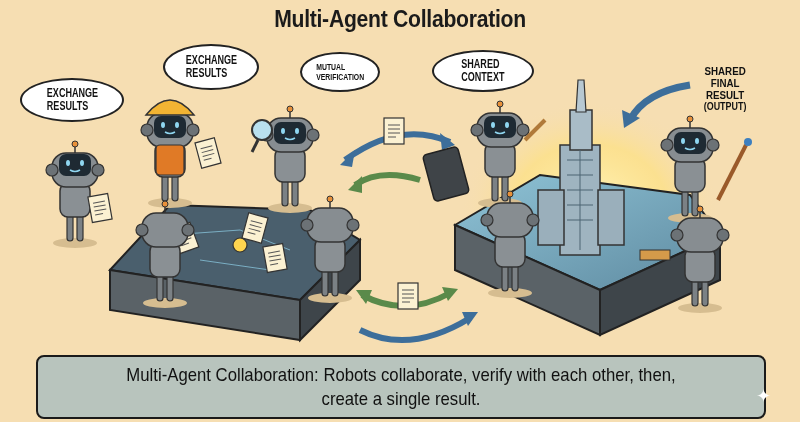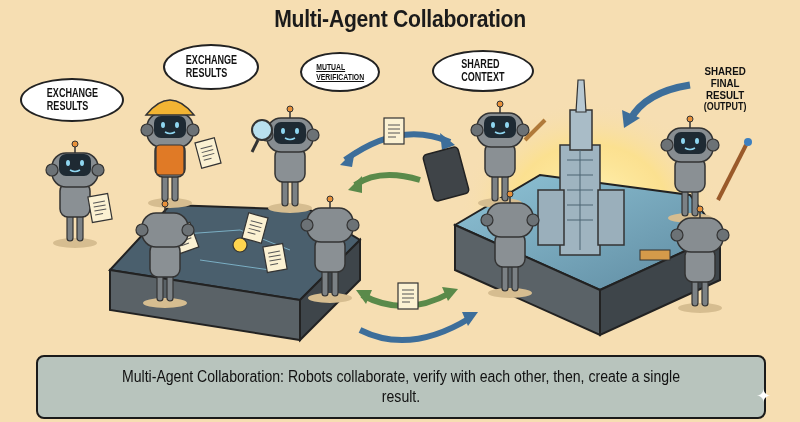--- a/index.html
+++ b/index.html
@@ -24,21 +24,21 @@
   .bubble span { display: block; transform: scaleX(0.85); }
   .label-output {
     position: absolute; left: 700px; top: 65px; text-align: center;
     font-weight: bold; font-size: 11.5px; line-height: 1.05; color: #111;
     transform: scaleX(0.85);
   }
   .caption {
     position: absolute; left: 36px; top: 355px; width: 730px; height: 64px;
     background: #b8c4bd; border: 2px solid #1a1a1a; border-radius: 8px;
     display: flex; align-items: center; justify-content: center;
-    text-align: center; font-size: 16px; color: #111; line-height: 1.25;
+    text-align: center; font-size: 19px; color: #111; line-height: 1.25;
     padding: 0 40px;
   }
   .caption span { transform: scaleX(0.88); display: block; }
   .sparkle {
     position: absolute; left: 756px; top: 389px; width: 14px; height: 14px;
     color: #fff; font-size: 18px; line-height: 14px; text-align: center;
   }
 </style>
 </head>
 <body>
@@ -183,21 +183,21 @@
       <span>EXCHANGE</span>
       <span>RESULTS</span>
     </span>
 </div>
 <div class="bubble" style="left:163px;top:44px;width:96px;height:46px;font-size:12.5px;">
   <span>
       <span>EXCHANGE</span>
       <span>RESULTS</span>
     </span>
 </div>
-<div class="bubble" style="left:300px;top:52px;width:80px;height:40px;font-size:9.5px;text-decoration:underline;">
+<div class="bubble" style="left:300px;top:52px;width:80px;height:40px;font-size:9.5px;">
   <span>
       <span>MUTUAL</span>
       <span>VERIFICATION</span>
     </span>
 </div>
 <div class="bubble" style="left:432px;top:50px;width:102px;height:42px;font-size:12.5px;">
   <span>
       <span>SHARED</span>
       <span>CONTEXT</span>
     </span>

